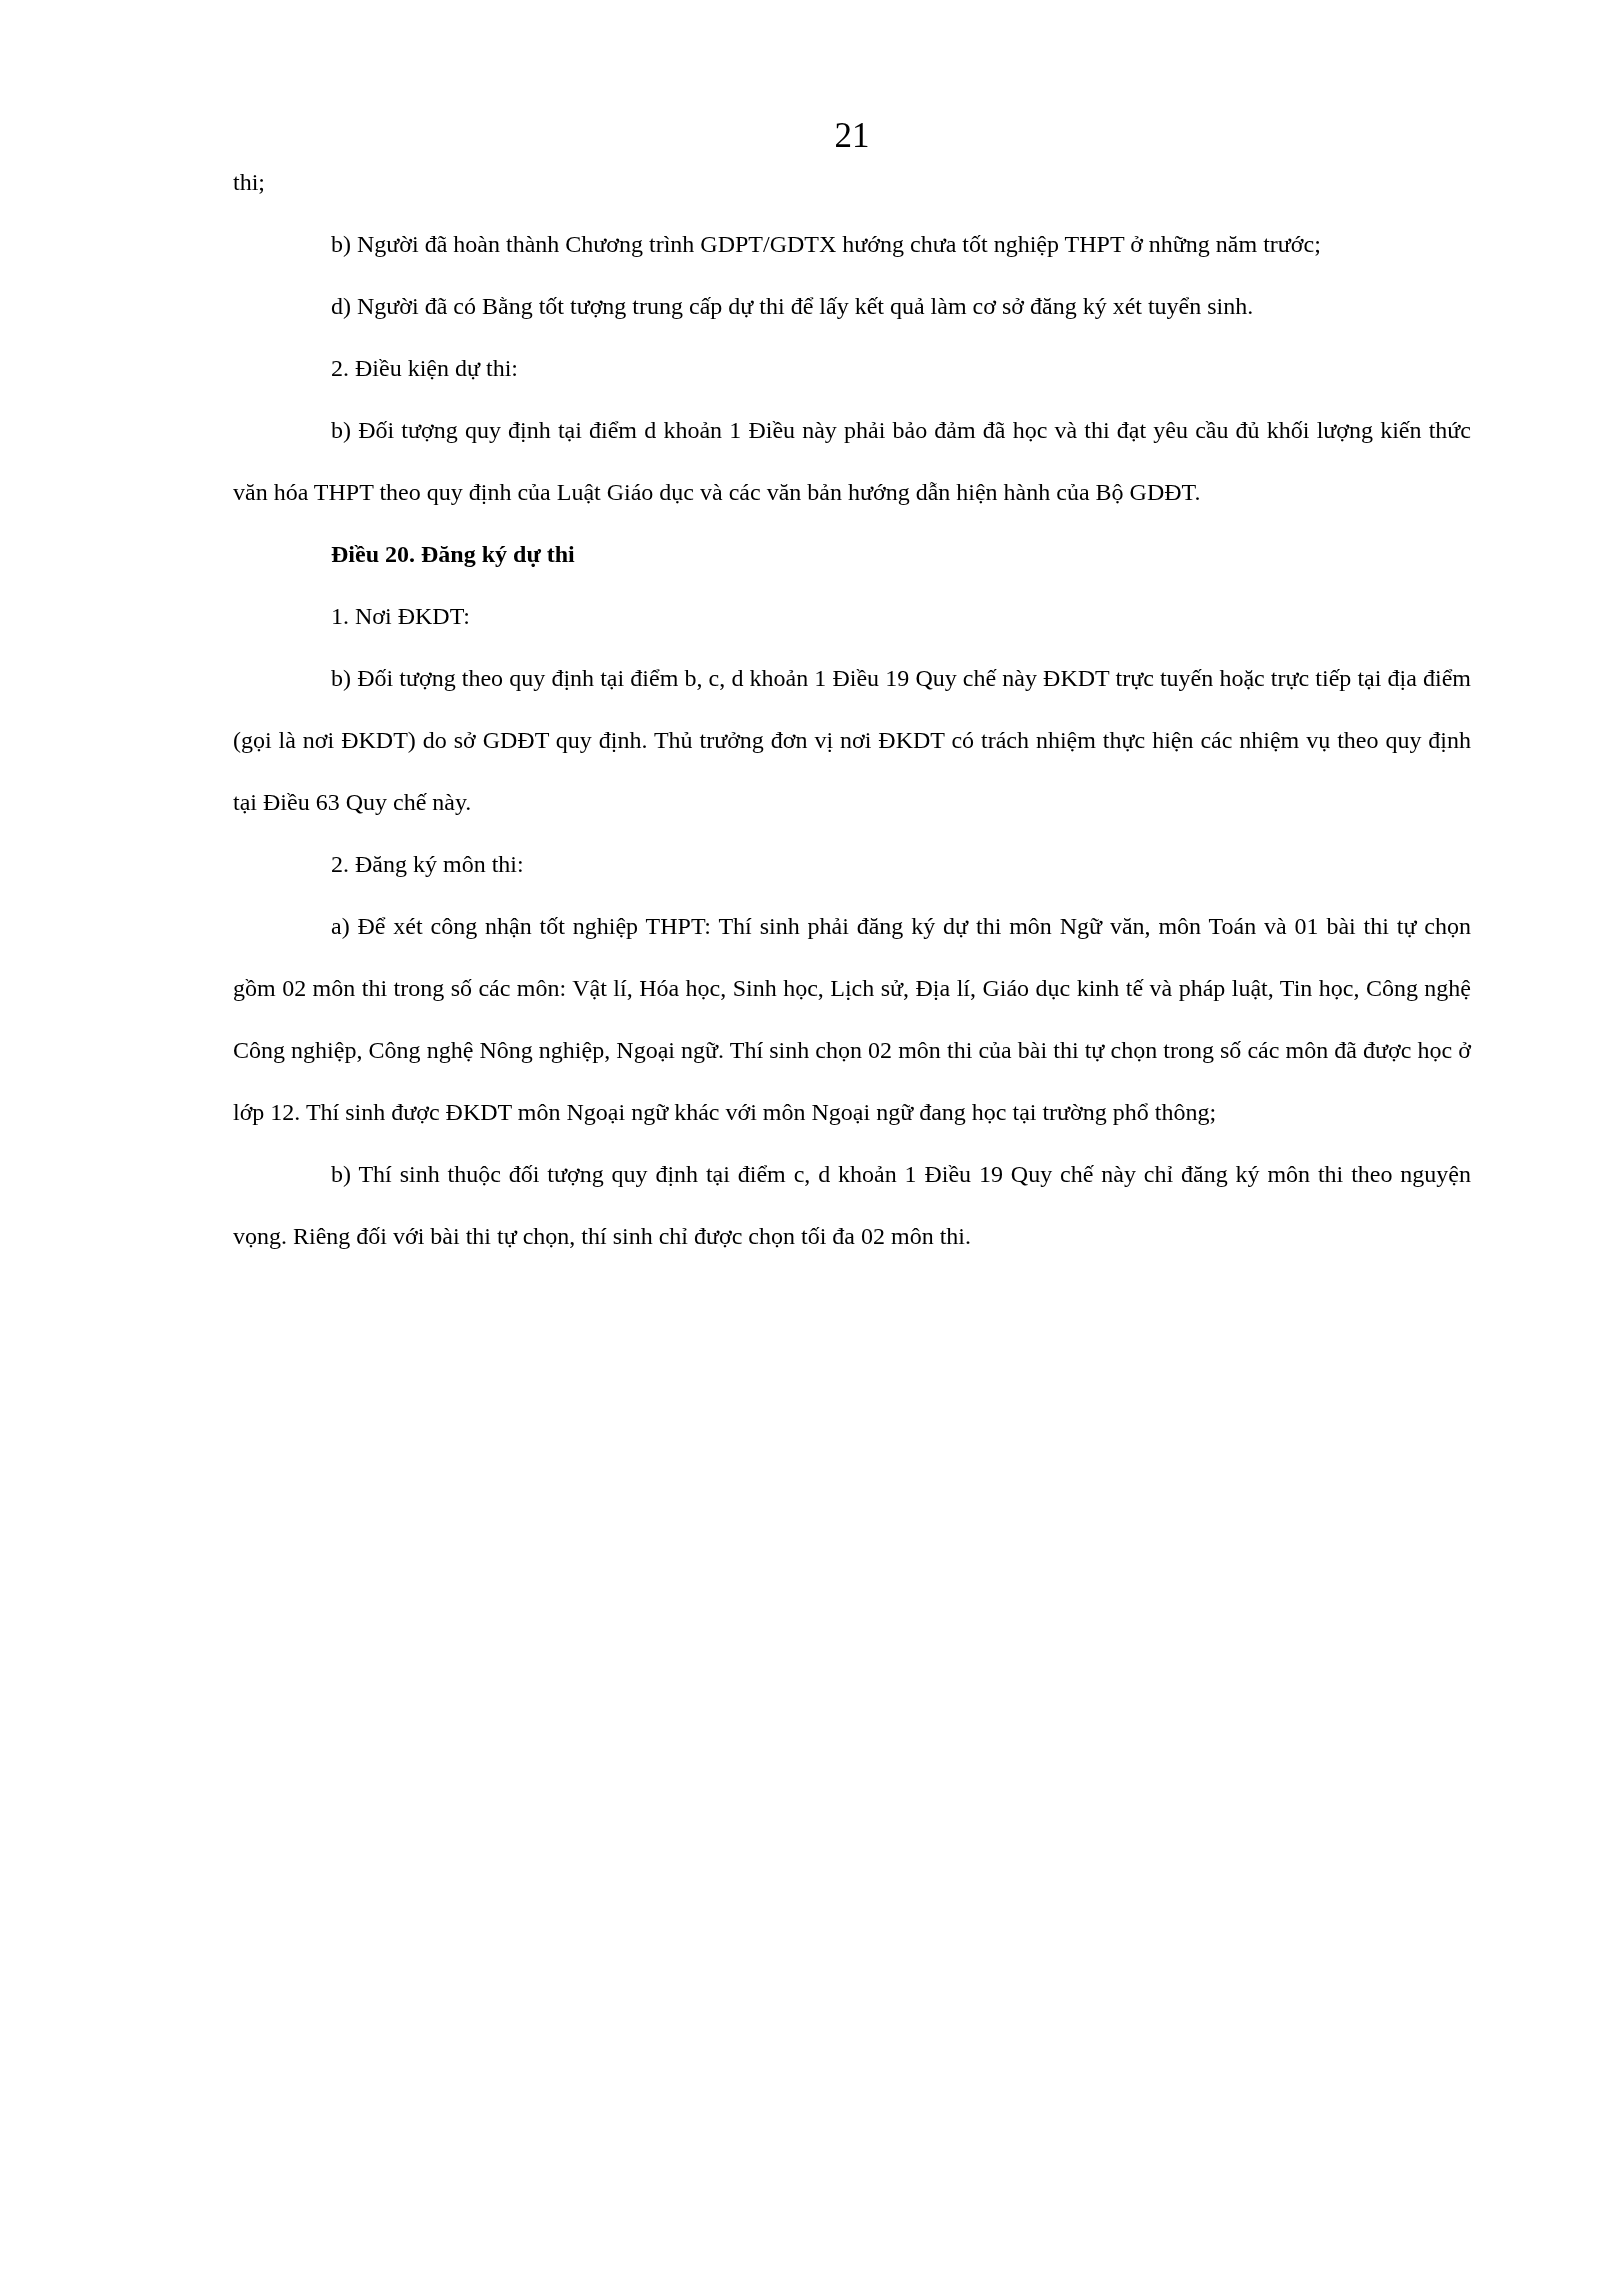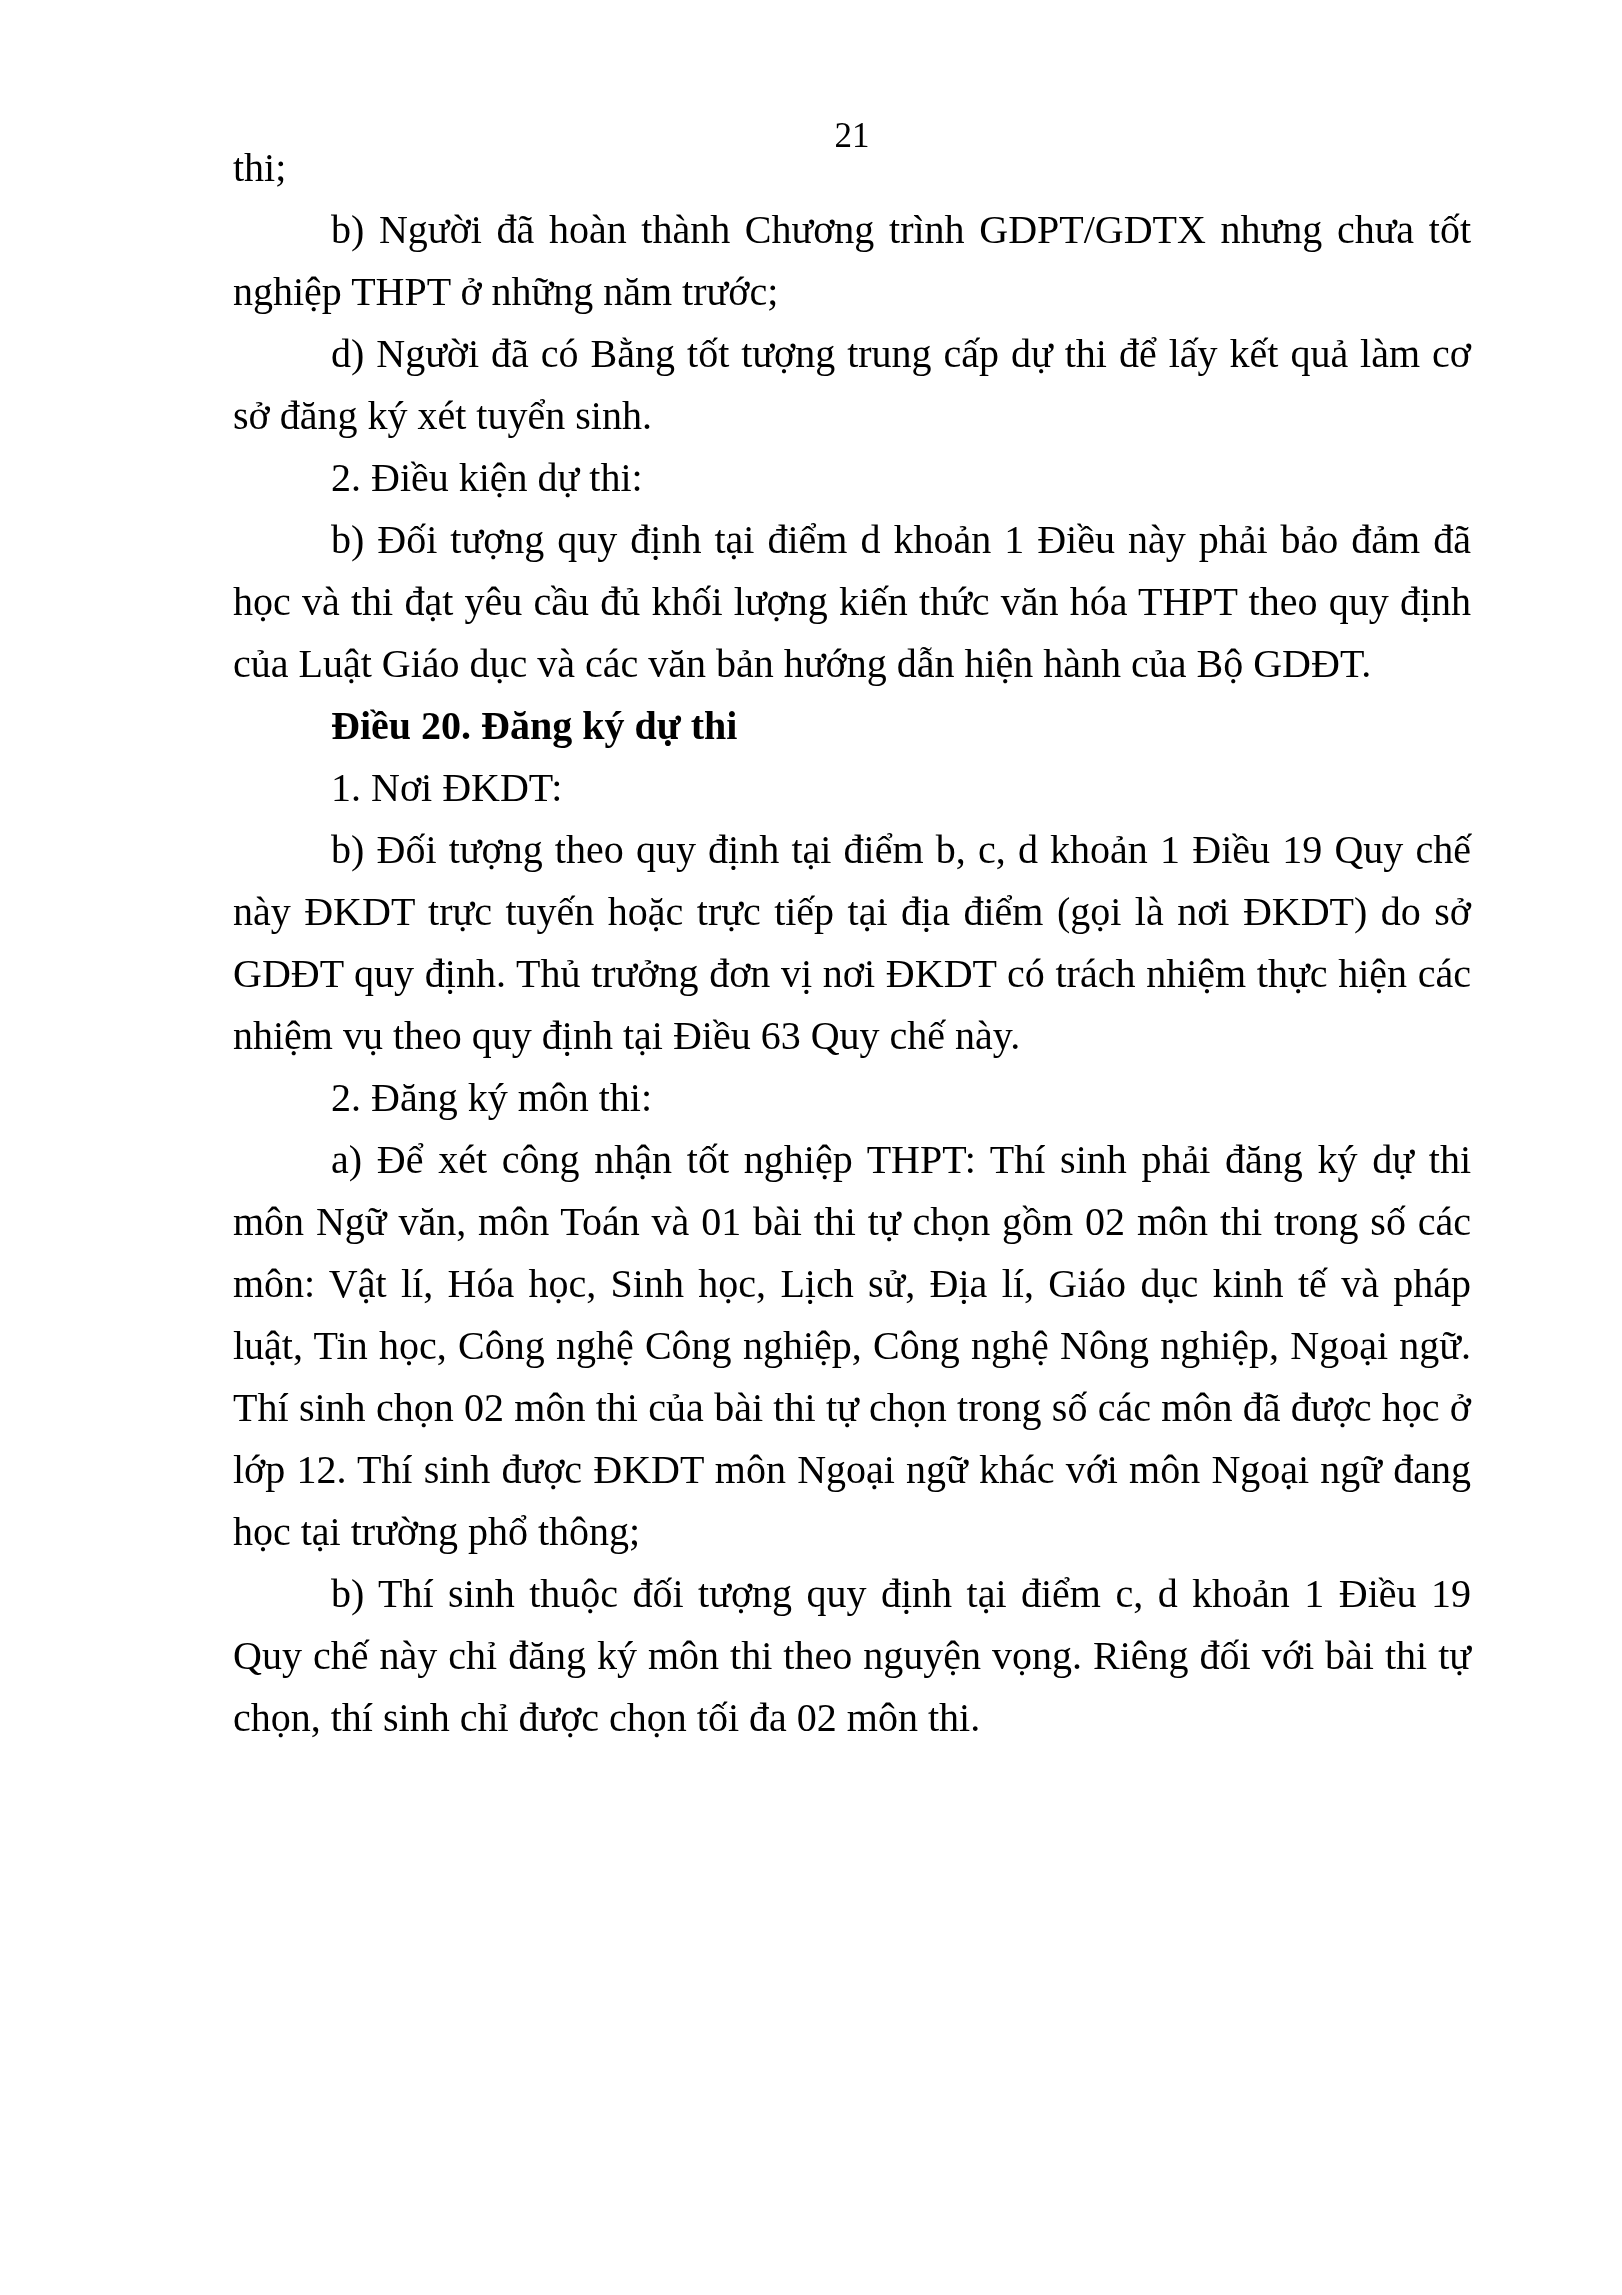--- a/index.html
+++ b/index.html
@@ -27,24 +27,24 @@
     position: absolute;
     top: 115px;
     left: 233px;
     width: 1238px;
     text-align: center;
     font-size: 35px;
     line-height: 42px;
   }
   .content {
     position: absolute;
-    top: 137px;
+    top: 151px;
     left: 233px;
     width: 1238px;
-    font-size: 40px;
+    font-size: 24px;
     line-height: 62px;
     text-align: justify;
   }
   .content p {
     margin: 0;
     padding: 0;
     text-indent: 98px;
   }
   .content p.no-indent {
     text-indent: 0;
@@ -53,21 +53,21 @@
     font-weight: bold;
   }
 </style>
 </head>
 <body>
 
 <div class="page">
   <div class="pagenum">21</div>
   <div class="content">
       <p class="no-indent ">thi;</p>
-      <p class="">b) Người đã hoàn thành Chương trình GDPT/GDTX nhưng chưa tốt nghiệp THPT ở những năm trước;</p>
+      <p class="">b) Người đã hoàn thành Chương trình GDPT/GDTX hướng chưa tốt nghiệp THPT ở những năm trước;</p>
       <p class="">d) Người đã có Bằng tốt tượng trung cấp dự thi để lấy kết quả làm cơ sở đăng ký xét tuyển sinh.</p>
       <p class="">2. Điều kiện dự thi:</p>
       <p class="">b) Đối tượng quy định tại điểm d khoản 1 Điều này phải bảo đảm đã học và thi đạt yêu cầu đủ khối lượng kiến thức văn hóa THPT theo quy định của Luật Giáo dục và các văn bản hướng dẫn hiện hành của Bộ GDĐT.</p>
       <p class="bold">Điều 20. Đăng ký dự thi</p>
       <p class="">1. Nơi ĐKDT:</p>
       <p class="">b) Đối tượng theo quy định tại điểm b, c, d khoản 1 Điều 19 Quy chế này ĐKDT trực tuyến hoặc trực tiếp tại địa điểm (gọi là nơi ĐKDT) do sở GDĐT quy định. Thủ trưởng đơn vị nơi ĐKDT có trách nhiệm thực hiện các nhiệm vụ theo quy định tại Điều 63 Quy chế này.</p>
       <p class="">2. Đăng ký môn thi:</p>
       <p class="">a) Để xét công nhận tốt nghiệp THPT: Thí sinh phải đăng ký dự thi môn Ngữ văn, môn Toán và 01 bài thi tự chọn gồm 02 môn thi trong số các môn: Vật lí, Hóa học, Sinh học, Lịch sử, Địa lí, Giáo dục kinh tế và pháp luật, Tin học, Công nghệ Công nghiệp, Công nghệ Nông nghiệp, Ngoại ngữ. Thí sinh chọn 02 môn thi của bài thi tự chọn trong số các môn đã được học ở lớp 12. Thí sinh được ĐKDT môn Ngoại ngữ khác với môn Ngoại ngữ đang học tại trường phổ thông;</p>
       <p class="">b) Thí sinh thuộc đối tượng quy định tại điểm c, d khoản 1 Điều 19 Quy chế này chỉ đăng ký môn thi theo nguyện vọng. Riêng đối với bài thi tự chọn, thí sinh chỉ được chọn tối đa 02 môn thi.</p>
     </div>

